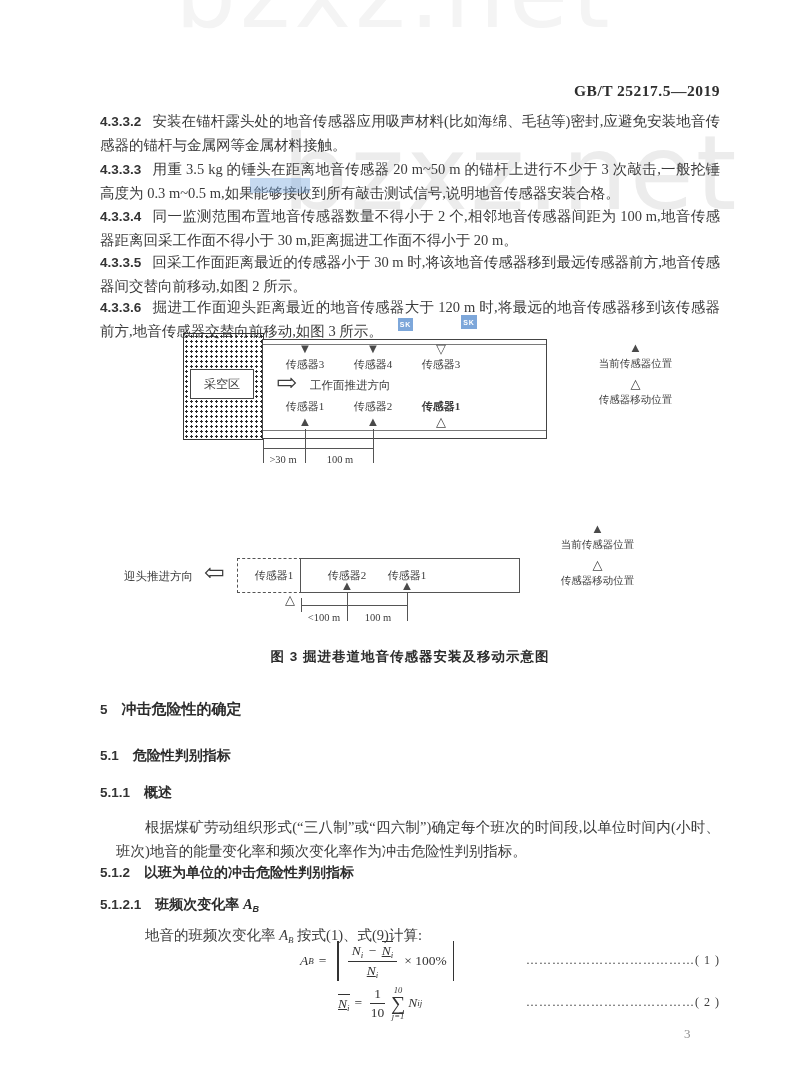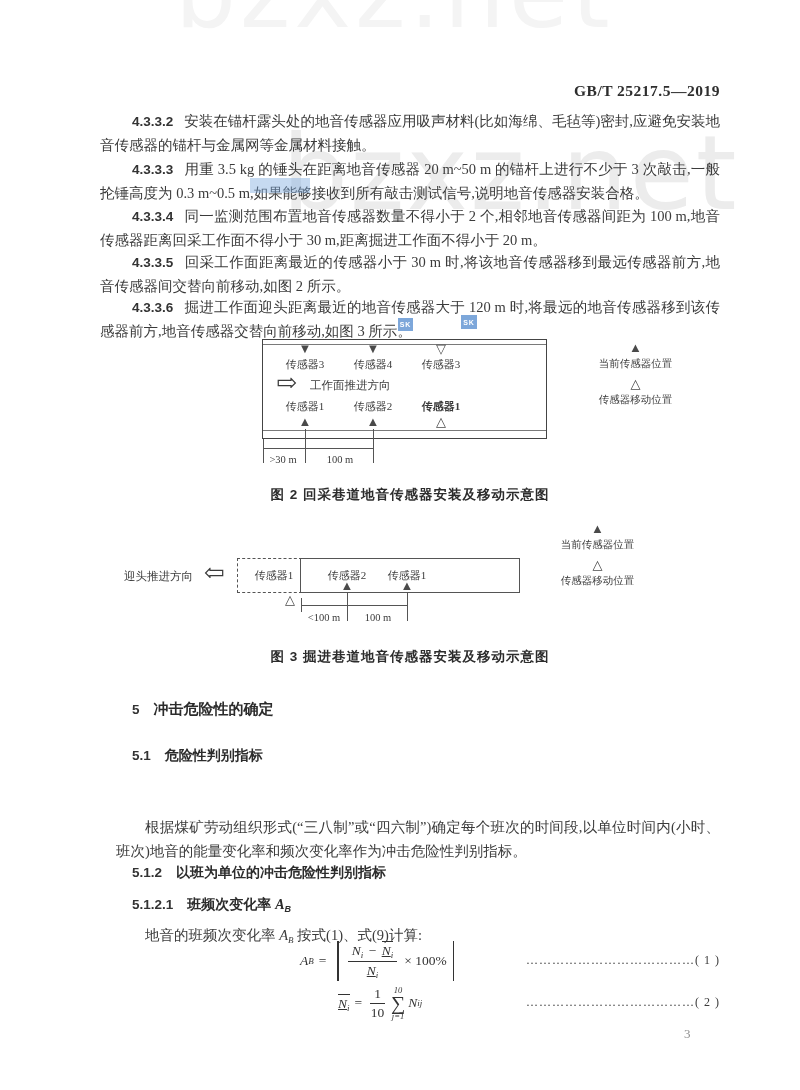--- a/index.html
+++ b/index.html
@@ -16,21 +16,21 @@
            font:bold 7px "Liberation Sans","DejaVu Sans",sans-serif;display:flex;
            align-items:center;justify-content:center;letter-spacing:1px;}
   
   .std-no{position:absolute;top:82px;right:80px;font-weight:bold;font-size:15.5px;color:#2e2e2e;
           font-family:"Liberation Serif","DejaVu Serif",serif;letter-spacing:.5px;}
   .page-no{position:absolute;top:1026px;left:684px;font-size:13px;color:#8d8d8d;}
   
   .blk{position:absolute;left:100px;width:620px;}
   .clause{font-size:14.5px;line-height:23.5px;text-align:justify;margin:0;}
   .cnum{font-family:"Liberation Sans","DejaVu Sans",sans-serif;font-weight:bold;color:#333;
-        margin-right:11px;font-size:13.5px;margin-left:32px;}
+        margin-right:11px;font-size:13.5px;}
   .indent{text-indent:2em;margin-left:16px;}
   
   .hd{font-family:"Liberation Sans","DejaVu Sans",sans-serif;font-weight:bold;color:#2c2c2c;
       font-size:14px;margin:0;}
   .hd .cnum{margin-right:14px;}
   .hd-l{font-size:15px;}
   sub.v{font-size:9px;vertical-align:-3px;font-style:italic;}
   .mvar{font-style:italic;font-family:"Liberation Serif","DejaVu Serif",serif;}
   
   .fig{position:absolute;}
@@ -92,20 +92,23 @@
       <p class="clause"><b class="cnum">4.3.3.4</b><span>同一监测范围布置地音传感器数量不得小于 2 个,相邻地音传感器间距为 100 m,地音传感器距离回采工作面不得小于 30 m,距离掘进工作面不得小于 20 m。</span></p>
     </div>
   <div class="blk layer" style="top:251px;">
       <p class="clause"><b class="cnum">4.3.3.5</b><span>回采工作面距离最近的传感器小于 30 m 时,将该地音传感器移到最远传感器前方,地音传感器间交替向前移动,如图 2 所示。</span></p>
     </div>
   <div class="blk layer" style="top:296px;">
       <p class="clause"><b class="cnum">4.3.3.6</b><span>掘进工作面迎头距离最近的地音传感器大于 120 m 时,将最远的地音传感器移到该传感器前方,地音传感器交替向前移动,如图 3 所示。</span></p>
     </div>
 
   <div class="fig layer" style="left:100px;top:333px;width:620px;height:150px;">
+    <div class="goaf">
+      <div class="goaf-label">采空区</div>
+    </div>
     <div class="tunnel">
       <div class="innerline" style="top:4px;"></div>
       <div class="innerline" style="bottom:7px;"></div>
     </div>
     <span class="tri" style="left:195px;top:9px;">▼</span>
     <span class="tri" style="left:263px;top:9px;">▼</span>
     <span class="tri" style="left:331px;top:9px;">▽</span>
     <span class="slabel" style="left:179px;top:24px;">传感器3</span>
     <span class="slabel" style="left:247px;top:24px;">传感器4</span>
     <span class="slabel" style="left:315px;top:24px;">传感器3</span>
@@ -124,21 +127,20 @@
     <div class="dimline" style="left:205px;top:115px;width:68px;"></div>
     <span class="dimlabel" style="left:155px;top:121px;width:56px;">&gt;30 m</span>
     <span class="dimlabel" style="left:210px;top:121px;width:60px;">100 m</span>
     <div class="legend" style="left:478px;top:8px;width:115px;">
       <div class="tri-l">▲</div>
       <div class="lg-t">当前传感器位置</div>
       <div class="tri-l">△</div>
       <div class="lg-t">传感器移动位置</div>
     </div>
   </div>
-  <div class="cap layer" style="top:486px;">图 2  回采巷道地音传感器安装及移动示意图</div>
 
   <div class="fig layer" style="left:100px;top:518px;width:620px;height:118px;">
     <span class="dirlabel" style="left:24px;top:51px;">迎头推进方向</span>
     <span class="dirarrow" style="left:104px;top:43px;">⇦</span>
     <div class="dashrect" style="left:137px;top:40px;width:63px;height:33px;"></div>
     <div class="solidrect" style="left:200px;top:40px;width:218px;height:33px;"></div>
     <span class="slabel" style="left:148px;top:50px;">传感器1</span>
     <span class="slabel" style="left:221px;top:50px;">传感器2</span>
     <span class="slabel" style="left:281px;top:50px;">传感器1</span>
     <span class="tri" style="left:180px;top:75px;">△</span>
@@ -159,20 +161,23 @@
     </div>
   </div>
   <div class="cap layer" style="top:648px;">图 3  掘进巷道地音传感器安装及移动示意图</div>
 
   <div class="blk layer" style="top:700px;">
       <p class="hd hd-l"><b class="cnum">5</b><span>冲击危险性的确定</span></p>
     </div>
   <div class="blk layer" style="top:747px;">
       <p class="hd"><b class="cnum">5.1</b><span>危险性判别指标</span></p>
     </div>
+  <div class="blk layer" style="top:784px;">
+      <p class="hd"><b class="cnum">5.1.1</b><span>概述</span></p>
+    </div>
   <div class="blk layer" style="top:816px;">
       <p class="clause indent">根据煤矿劳动组织形式(“三八制”或“四六制”)确定每个班次的时间段,以单位时间内(小时、班次)地音的能量变化率和频次变化率作为冲击危险性判别指标。</p>
     </div>
   <div class="blk layer" style="top:864px;">
       <p class="hd"><b class="cnum">5.1.2</b><span>以班为单位的冲击危险性判别指标</span></p>
     </div>
   <div class="blk layer" style="top:896px;">
       <p class="hd"><b class="cnum">5.1.2.1</b><span>班频次变化率 </span><span class="mvar">A</span><sub class="v">B</sub></p>
     </div>
   <div class="blk layer" style="top:924px;">

